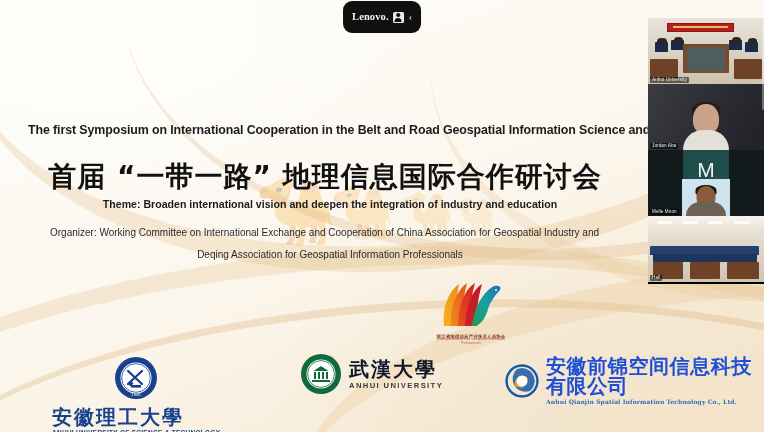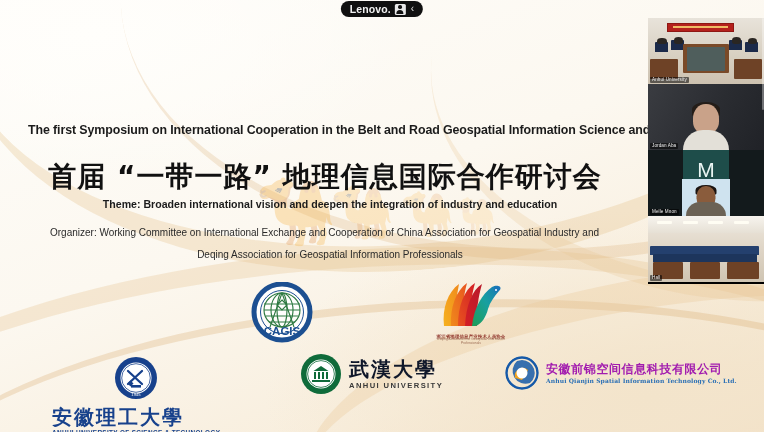--- a/index.html
+++ b/index.html
@@ -8,21 +8,21 @@
     font-family:"Liberation Sans","DejaVu Sans",sans-serif; background:#000; }
 
   #screen{ position:relative; width:764px; height:432px; overflow:hidden;
     background:#0b0b0b; }
 
   
   #notch-bar{ position:absolute; left:0; top:0; width:764px; height:18px;
     background:transparent; z-index:60; }
   #lenovo-pill{ position:absolute; left:50%; top:1px; transform:translateX(-50%);
     height:16px; background:#101010; border-radius:9px;
-    display:flex; align-items:center; gap:4px; padding:0 9px; z-index:61; }
+    display:flex; align-items:center; gap:4px; padding:16px 9px; z-index:61;font-family:Liberation Serif, serif; }
   #lenovo-word{ color:#f2f2f2; font-size:10.5px; font-weight:700;
     letter-spacing:.1px; line-height:1; }
   #cam-icon{ width:11px; height:11px; background:#e9e9e9; border-radius:1.5px;
     position:relative; flex:0 0 auto; }
   #cam-icon::before{ content:""; position:absolute; left:50%; top:1.5px;
     transform:translateX(-50%); width:3.6px; height:3.6px; border-radius:50%;
     background:#111; }
   #cam-icon::after{ content:""; position:absolute; left:50%; bottom:.8px;
     transform:translateX(-50%); width:7px; height:4px; background:#111;
     border-radius:3.5px 3.5px 0 0; }
@@ -101,21 +101,21 @@
   #uni-whu{ left:300px; top:1px; }
   #uni-qianjin{ left:505px; top:4px; }
   .seal{ flex:0 0 auto; border-radius:50%; position:relative; }
   .uni-words{ display:flex; flex-direction:column; line-height:1; }
   .uni-cn{ font-size:20px; font-weight:700; letter-spacing:2px;
     font-family:"DejaVu Serif","Liberation Serif",serif; }
   .uni-en{ font-size:6.4px; letter-spacing:.35px; margin-top:3px; font-weight:600; }
   #aust-cn{ color:#17418c; } #aust-en{ color:#17418c; }
   #whu-cn{ color:#0f172a; } #whu-en{ color:#3a3a3a; letter-spacing:1.4px;
     font-size:7.6px; }
-  #qj-cn{ color:#a21caf; font-size:12px; letter-spacing:.6px;
+  #qj-cn{ color:#1d4ed8; font-size:20px; letter-spacing:.6px;
     font-family:Liberation Serif, serif; }
   #qj-en{ color:#2a6fb5; font-size:6px; letter-spacing:.1px;
     font-family:"DejaVu Serif",serif; }
 
   
   #video-strip{ position:absolute; right:0; top:18px; width:116px; height:266px;
     z-index:40; display:flex; flex-direction:column; background:#000; }
   .vtile{ position:relative; width:116px; height:66px; overflow:hidden;
     background:#151515; }
   .vname{ position:absolute; left:2px; bottom:1.5px; max-width:92%;
@@ -192,36 +192,20 @@
     <div class="camel" id="camel4">🐪</div>
 
     <div id="slide-text">
       <div id="title-en">The first Symposium on International Cooperation in the Belt and Road Geospatial Information Science and Industry</div>
       <div id="title-cn">首届 “一带一路” 地理信息国际合作研讨会</div>
       <div id="theme-line">Theme: Broaden international vision and deepen the integration of industry and education</div>
       <div id="org-line1">Organizer: Working Committee on International Exchange and Cooperation of China Association for Geospatial Industry and</div>
       <div id="org-line2">Deqing Association for Geospatial Information Professionals</div>
     </div>
 
-    <div id="logo-cagis">
-      <svg viewBox="0 0 68 62" width="68" height="62">
-        <circle cx="34" cy="30" r="28" fill="#ffffff" opacity=".9"></circle>
-        <circle cx="34" cy="30" r="28" fill="none" stroke="#1c4f91" stroke-width="5"></circle>
-        <circle cx="34" cy="30" r="21.5" fill="none" stroke="#1c4f91" stroke-width="1"></circle>
-        <g fill="none" stroke="#2f7a42" stroke-width="1.15">
-          <ellipse cx="34" cy="28" rx="18" ry="17"></ellipse>
-          <ellipse cx="34" cy="28" rx="11" ry="17"></ellipse>
-          <ellipse cx="34" cy="28" rx="5" ry="17"></ellipse>
-          <path d="M16 22 H52 M16 28 H52 M17.5 34 H50.5 M21 40 H47"></path>
-          <path d="M34 11 L22 45 M34 11 L46 45"></path>
-        </g>
-        <path d="M34 18 l5 5 -5 5 -5 -5 Z" fill="none" stroke="#2f7a42" stroke-width="1.2"></path>
-        <text x="34" y="53" text-anchor="middle" fill="#1c4f91" font-size="11.5" font-weight="700" font-family="Liberation Sans, sans-serif">CAGIS</text>
-      </svg>
-    </div>
 
     <div id="logo-phoenix">
       <svg viewBox="0 0 86 56" width="86" height="56">
         <defs>
           <linearGradient id="pg1" x1="0" y1="1" x2="1" y2="0">
             <stop offset="0" stop-color="#f6b11f"></stop>
               <stop offset="1" stop-color="#f08a1c"></stop>
           </linearGradient>
           <linearGradient id="pg2" x1="0" y1="1" x2="1" y2="0">
             <stop offset="0" stop-color="#f08a1c"></stop>

